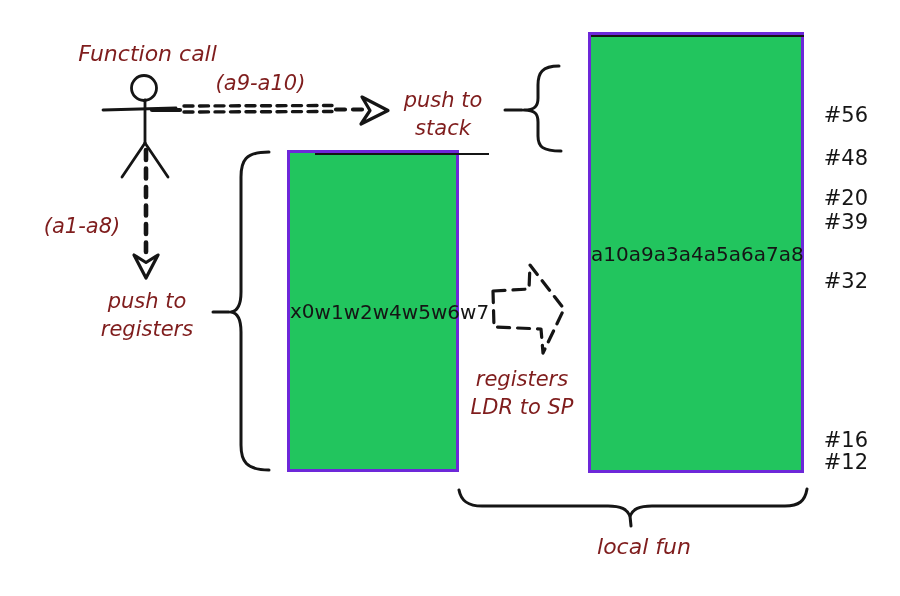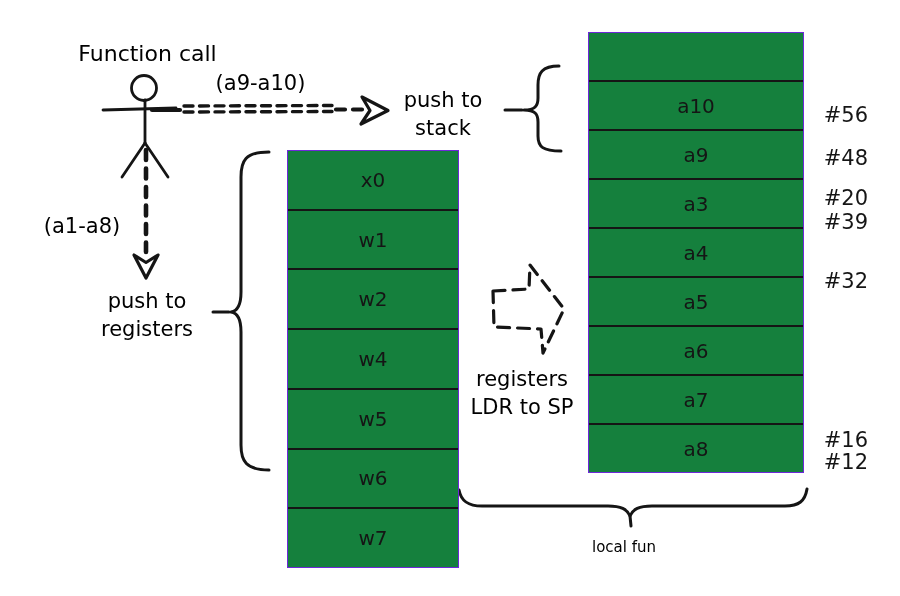--- a/index.html
+++ b/index.html
@@ -3,34 +3,34 @@
 <meta charset="utf-8">
 <style>
   html,body{margin:0;padding:0;background:#fff;}
   .canvas{
     position:relative;width:900px;height:596px;background:#ffffff;
     font-family:"DejaVu Sans", sans-serif;color:#151515;overflow:hidden;
   }
   svg.draw{position:absolute;left:0;top:0;width:900px;height:596px;}
   .label{
     position:absolute;text-align:center;white-space:pre-line;
-    font-size:21px;line-height:28px;color:#000000;
+    font-size:21px;line-height:28px;color:#7f1d1d;font-style:italic;
   }
   .lbl-function-call{left:60px;top:40px;width:175px;font-size:22px;}
   .lbl-a9a10{left:198px;top:69px;width:125px;}
   .lbl-a1a8{left:28px;top:212px;width:108px;}
   .lbl-push-stack{left:381px;top:86px;width:124px;}
   .lbl-push-registers{left:74px;top:287px;width:146px;}
   .lbl-ldr{left:451px;top:365px;width:142px;}
-  .lbl-localfun{left:560px;top:533px;width:128px;font-size:15px;}
+  .lbl-localfun{left:580px;top:533px;width:128px;font-size:22px;}
   .tbl{
-    position:absolute;box-sizing:border-box;border:1px solid #6d28d9;
-    display:flex;flex-direction:column;background:#15803d;
+    position:absolute;box-sizing:border-box;border:3px solid #6d28d9;
+    display:flex;flex-direction:row;background:#22c55e;
   }
-  .tbl-registers{left:287px;top:150px;width:172px;height:418px;}
+  .tbl-registers{left:287px;top:150px;width:172px;height:322px;}
   .tbl-stack{left:588px;top:32px;width:216px;height:441px;}
   .cell{
     flex:1;display:flex;align-items:center;justify-content:center;
     font-size:20px;border-top:2.6px solid #151515;
   }
   .cell:first-child{border-top:none;}
   .offset{position:absolute;left:808px;width:60px;font-size:21px;line-height:26px;text-align:right;}
   .off0{top:102px}.off1{top:145px}.off2{top:185px}.off3{top:209px}
   .off4{top:268px}.off5{top:427px}.off6{top:449px}
 </style>

